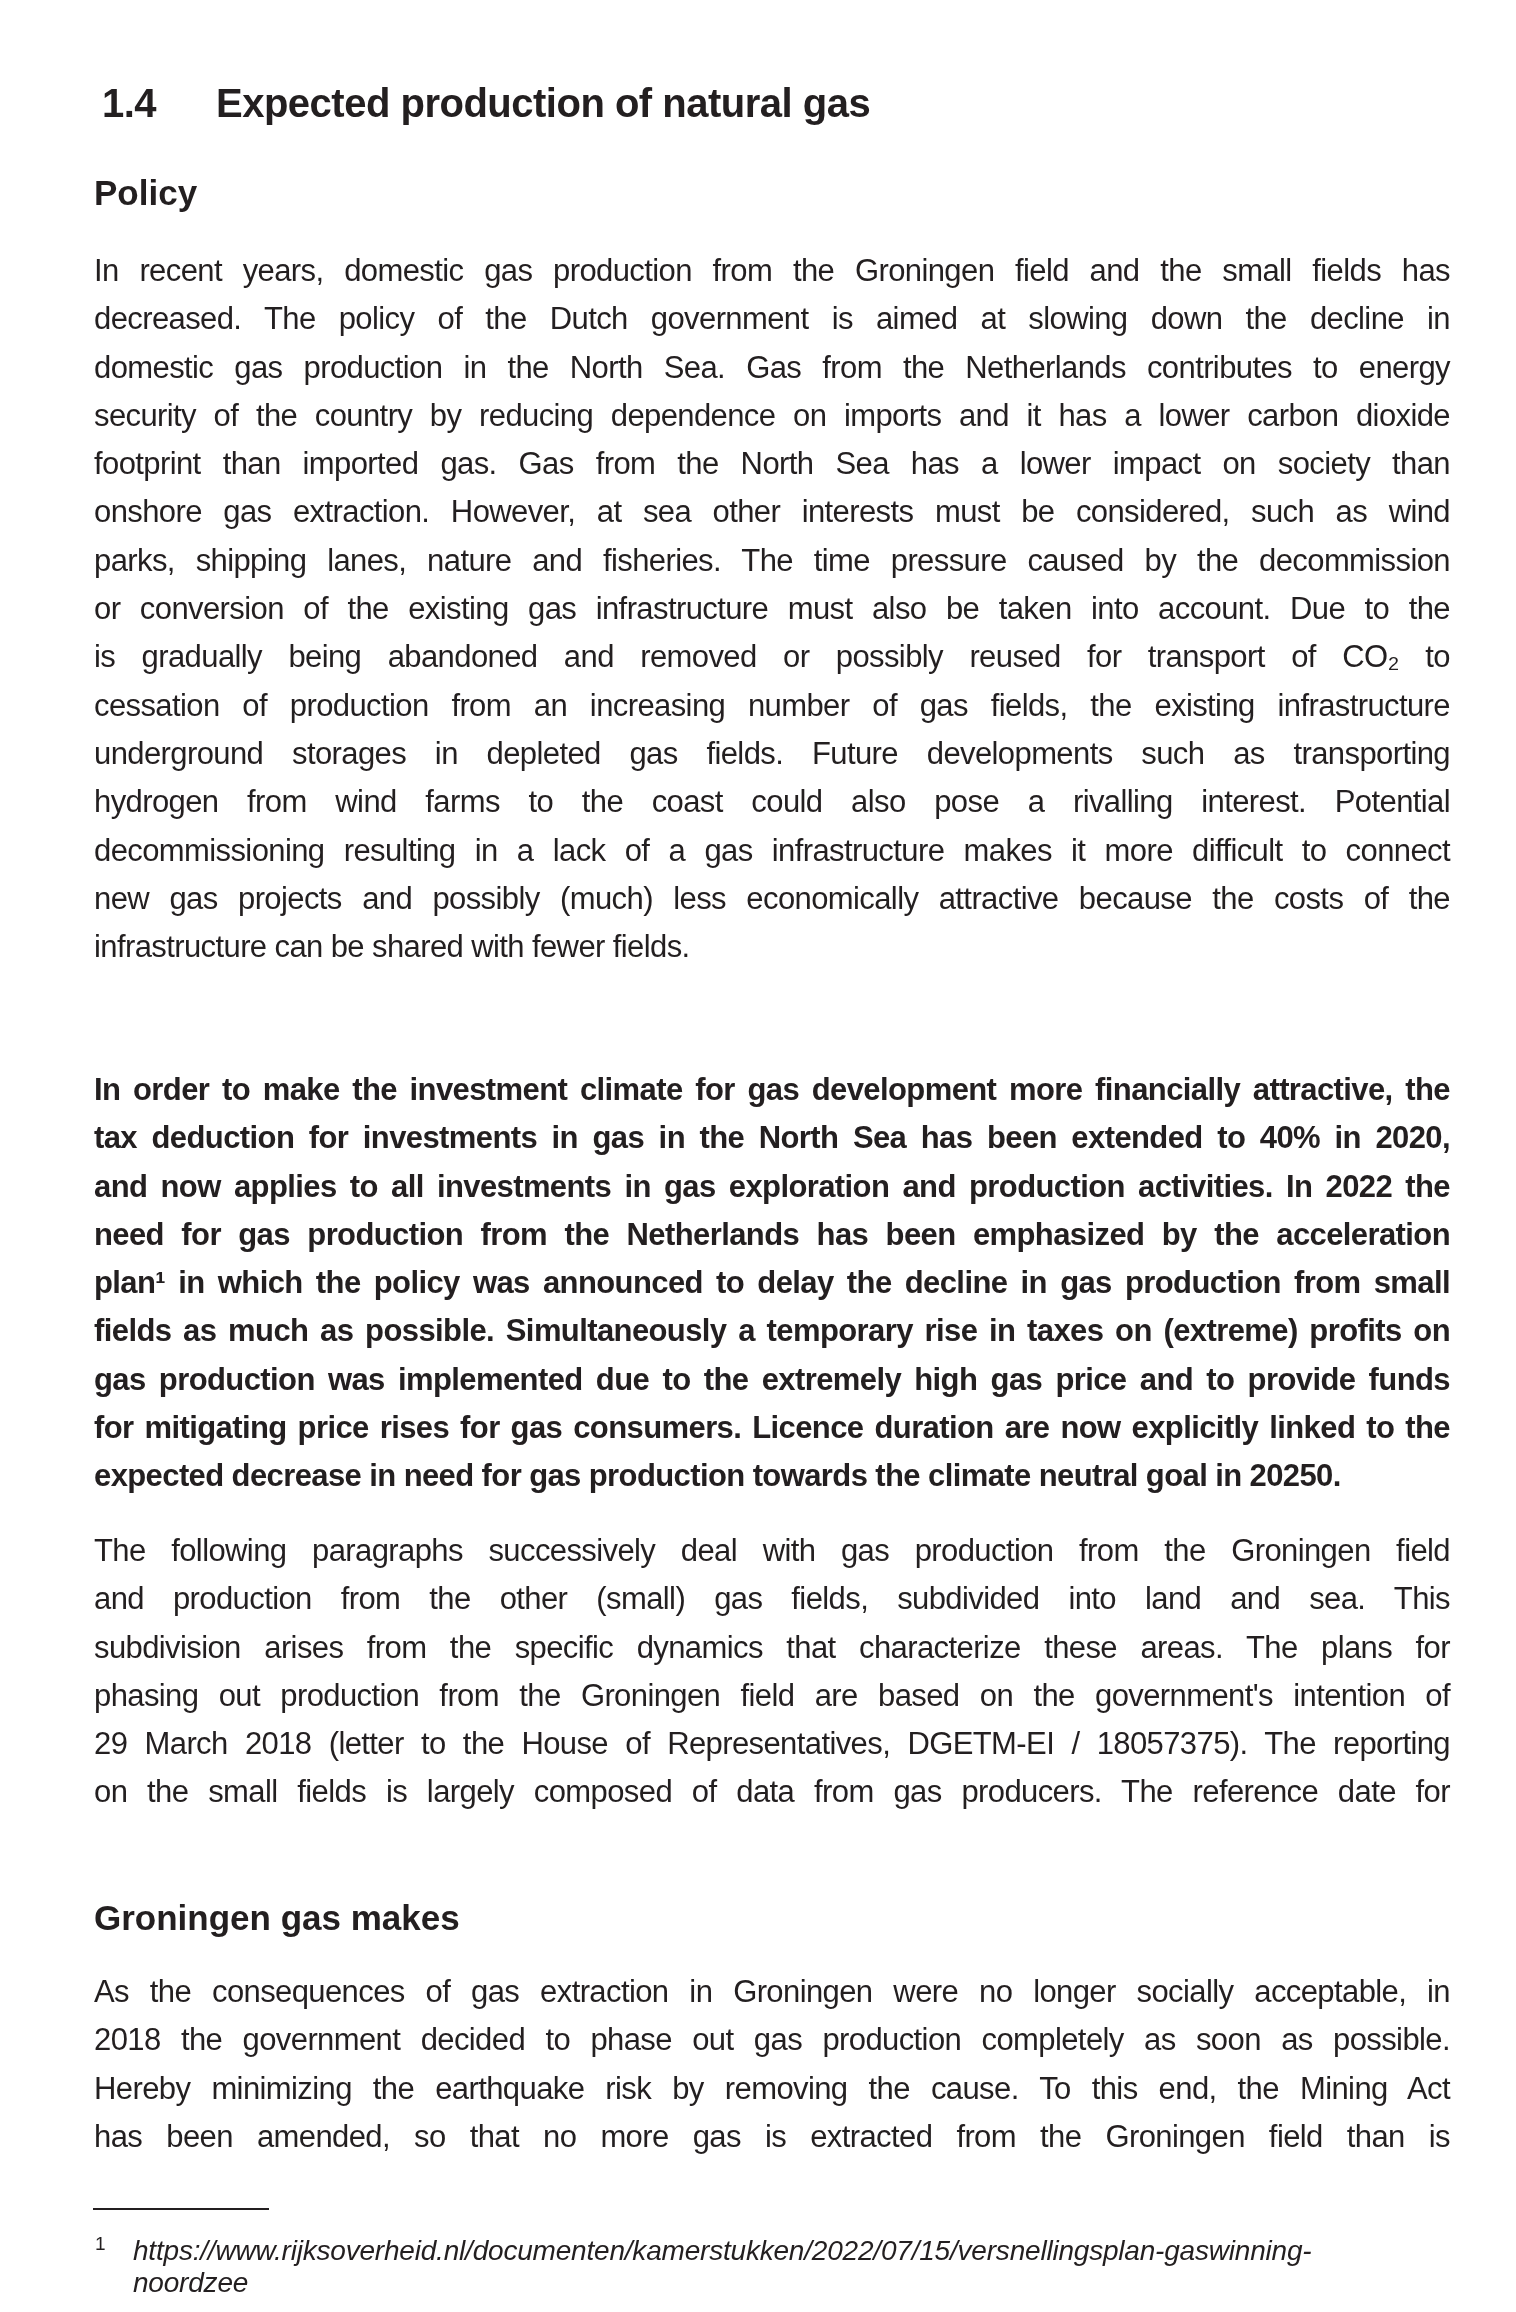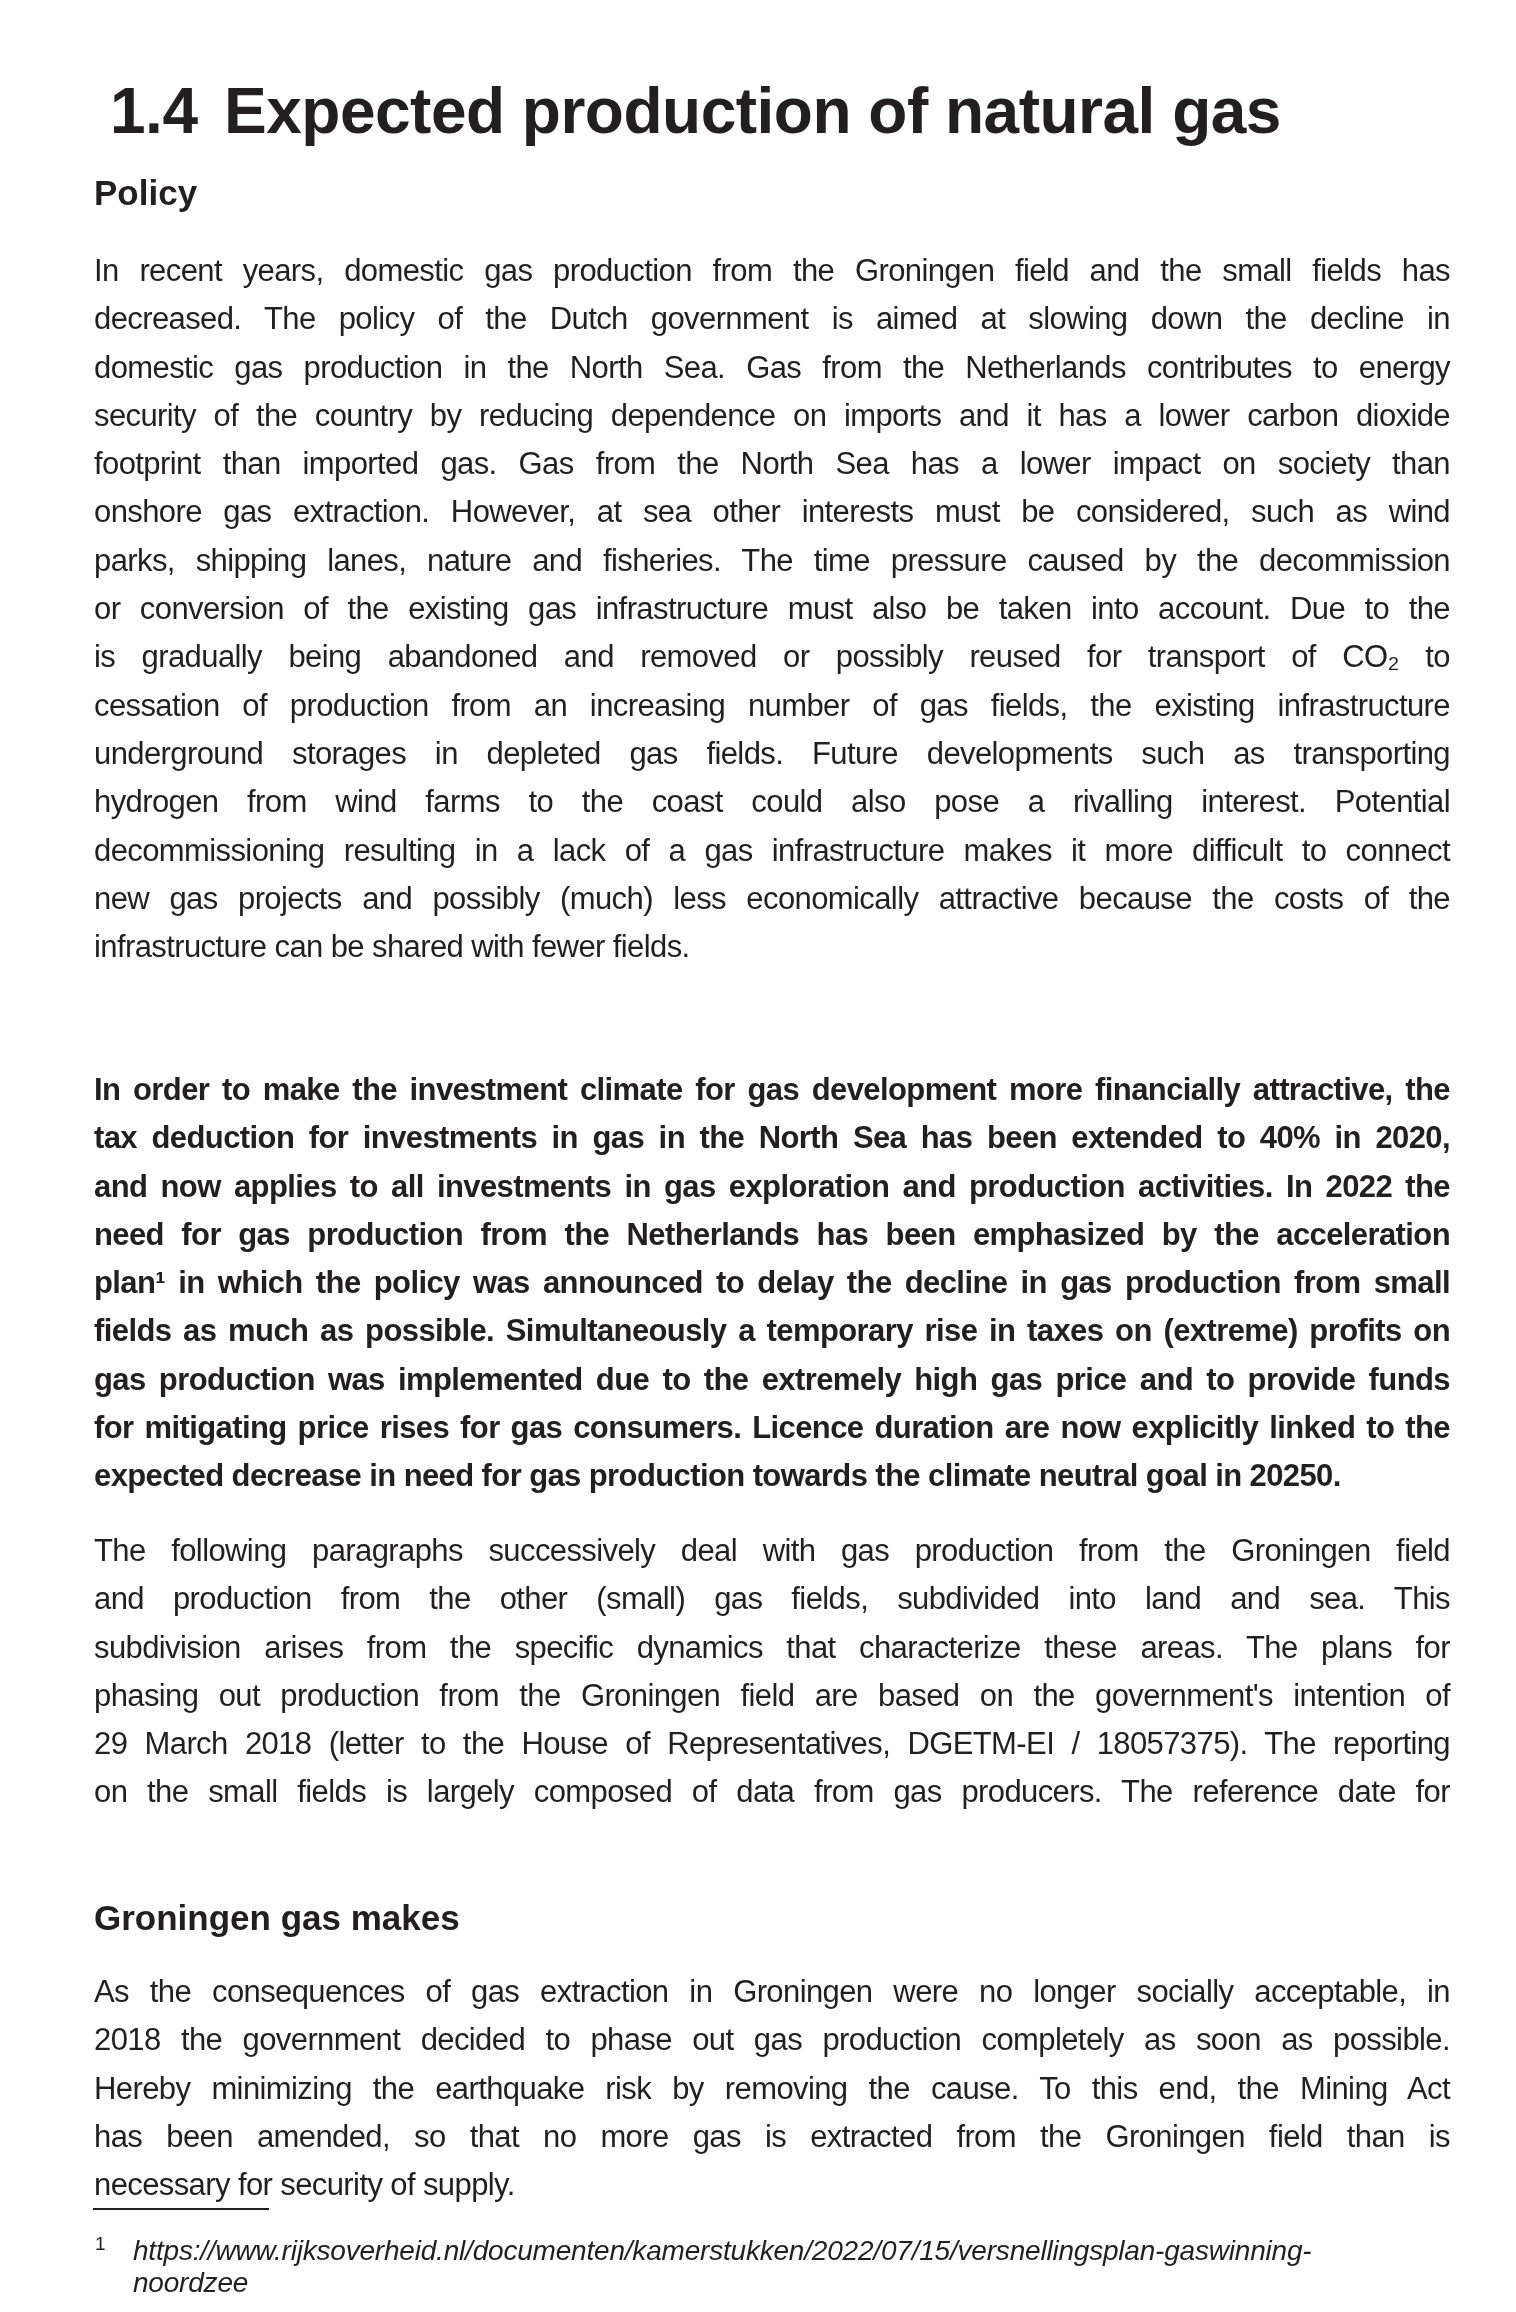--- a/index.html
+++ b/index.html
@@ -6,22 +6,22 @@
   .page{
     position:relative;
     width:1516px;height:2312px;
     background:#ffffff;
     color:#231f20;
     font-family:"Liberation Sans","DejaVu Sans",sans-serif;
     overflow:hidden;
   }
   .abs{position:absolute;left:94px;width:1356px;}
   h1.section{
-    margin:16px;top:65px;
-    font-size:64px;line-height:60px;font-weight:bold;
+    margin:8px;top:65px;
+    font-size:40px;line-height:60px;font-weight:bold;
     letter-spacing:-0.5px;white-space:nowrap;
   }
   .h-num{display:inline-block;width:114px;}
   h2.sub{margin:0;font-size:35px;line-height:40px;font-weight:bold;}
   #policy-heading{top:173px;}
   #groningen-heading{top:1898px;}
   .para{font-size:31px;line-height:48.3px;letter-spacing:-0.6px;margin-top:24px;}
   #para-1{top:223px;}
   #para-2{top:1042px;font-weight:bold;}
   #para-3{top:1503px;}
@@ -86,21 +86,20 @@
       <div class="jline">on the small fields is largely composed of data from gas producers. The reference date for</div>
     </div>
 
   <h2 class="abs sub" id="groningen-heading">Groningen gas makes</h2>
 
   <div class="abs para" id="para-4">
       <div class="jline">As the consequences of gas extraction in Groningen were no longer socially acceptable, in</div>
       <div class="jline">2018 the government decided to phase out gas production completely as soon as possible.</div>
       <div class="jline">Hereby minimizing the earthquake risk by removing the cause. To this end, the Mining Act</div>
       <div class="jline">has been amended, so that no more gas is extracted from the Groningen field than is</div>
-      <div class="jline last">necessary for security of supply.</div>
     </div>
 
   <div class="fn-rule"></div>
 
   <div class="fn-marker">1</div>
 
   <div class="fn-text">
       <div class="fline">https://www.rijksoverheid.nl/documenten/kamerstukken/2022/07/15/versnellingsplan-gaswinning-</div>
       <div class="fline last">noordzee</div>
     </div>

